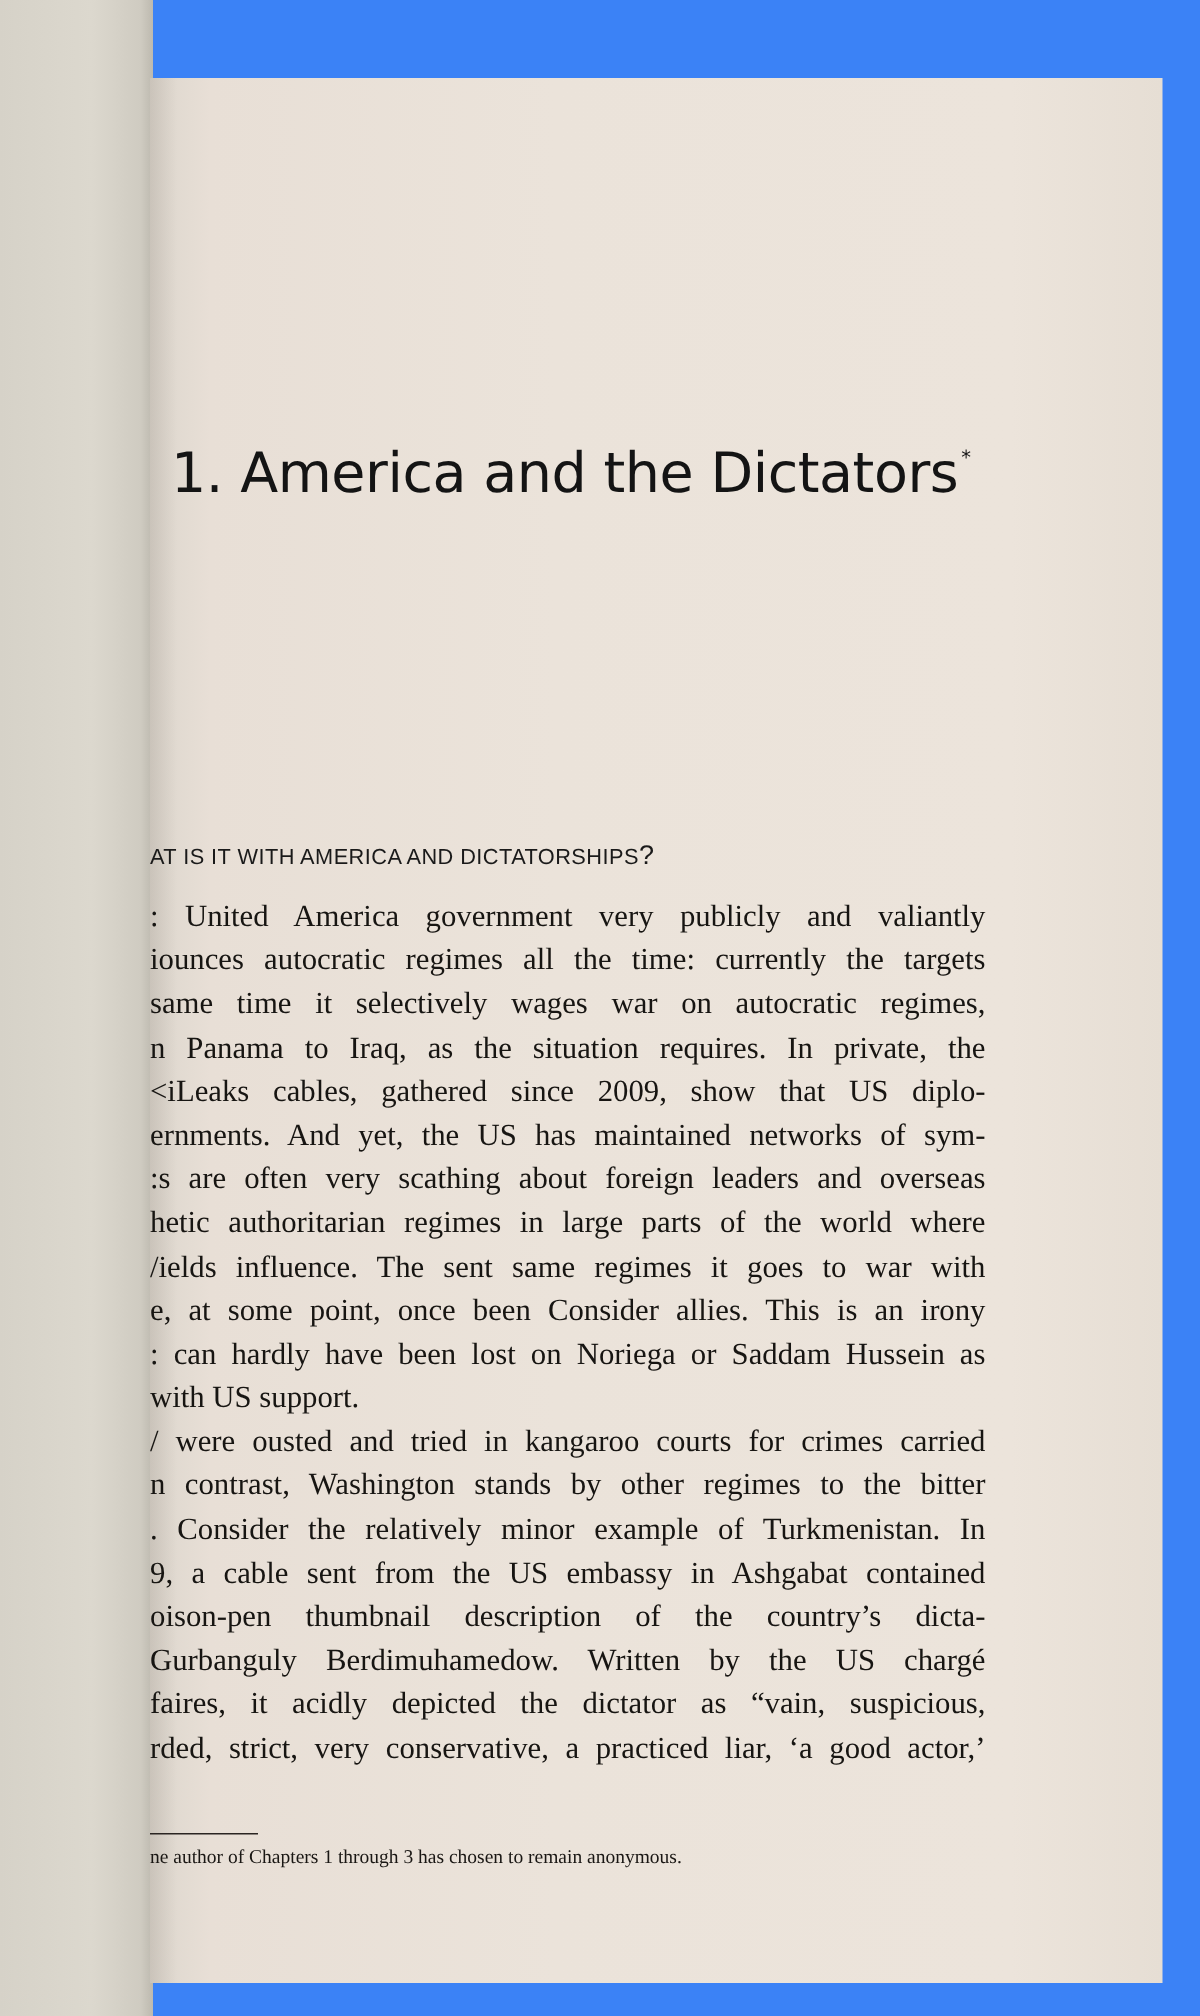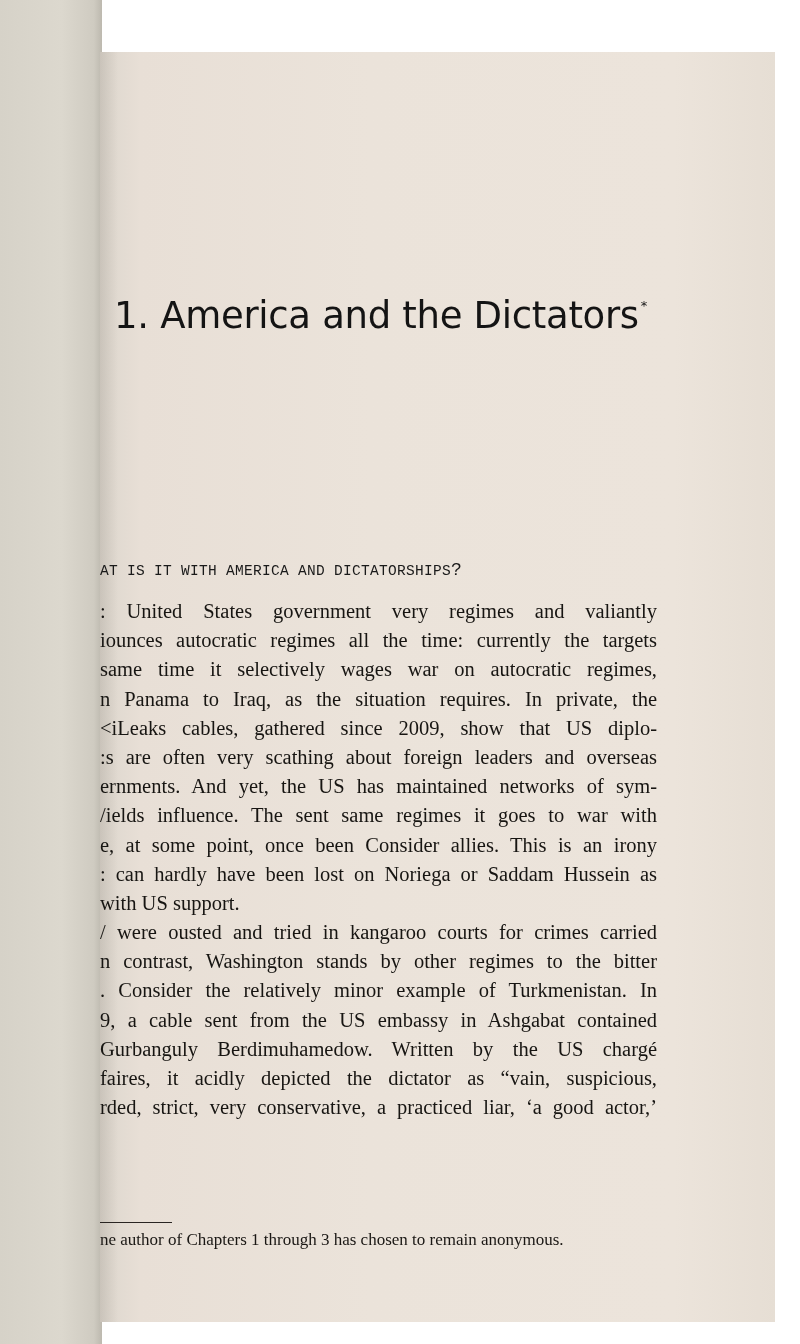--- a/index.html
+++ b/index.html
@@ -7,21 +7,21 @@
     padding: 0;
     width: 800px;
     height: 1344px;
     overflow: hidden;
     background: #050505;
   }
   .scene {
     position: relative;
     width: 800px;
     height: 1344px;
-    background: #ffffff;
+    background: #3b82f6;
   }
   .left-page {
     position: absolute;
     left: 0;
     top: 0;
     width: 102px;
     height: 1344px;
     background: linear-gradient(to right, #d6d2c8 0%, #dcd8ce 60%, #cfcbc1 92%, #bdb9af 100%);
   }
   .right-page {
@@ -56,21 +56,21 @@
     vertical-align: top;
     position: relative;
     top: 4px;
     margin-left: 2px;
   }
   .section-heading {
     position: absolute;
     left: 0px;
     top: 508px;
     white-space: nowrap;
-    font-family: Liberation Mono, monospace;
+    font-family: Liberation Sans, sans-serif;
     font-size: 14.5px;
     color: #1a1a1a;
     letter-spacing: 0.3px;
   }
   .section-heading .qmark {
     font-size: 18px;
   }
   .body-text {
     position: absolute;
     left: 0;
@@ -97,53 +97,55 @@
     width: 72px;
     height: 1px;
     background: #2a2522;
   }
   .footnote {
     position: absolute;
     left: 0;
     top: 1178px;
     white-space: nowrap;
     font-family: "Liberation Serif", serif;
-    font-size: 17px;
+    font-size: 13px;
     color: #1a1714;
   }
 </style>
 </head>
 <body>
 
 <div class="scene">
   <div class="left-page"></div>
 
   <div class="right-page">
     <div class="gutter-shadow"></div>
 
     <div class="chapter-title"><span>1. America and the Dictators</span><sup>*</sup></div>
 
     <div class="section-heading"><span>AT IS IT WITH AMERICA AND DICTATORSHIPS</span><span class="qmark">?</span></div>
 
     <div class="body-text">
-      <div class="line">: United States government very regimes and valiantly</div>
+      <div class="line">: United America government very publicly and valiantly</div>
       <div class="line">iounces autocratic regimes all the time: currently the targets</div>
       <div class="line"> same time it selectively wages war on autocratic regimes,</div>
       <div class="line">n Panama to Iraq, as the situation requires. In private, the</div>
       <div class="line">&lt;iLeaks cables, gathered since 2009, show that US diplo-</div>
+      <div class="line">ernments. And yet, the US has maintained networks of sym-</div>
       <div class="line">:s are often very scathing about foreign leaders and overseas</div>
-      <div class="line">ernments. And yet, the US has maintained networks of sym-</div>
+      <div class="line">hetic authoritarian regimes in large parts of the world where</div>
       <div class="line">/ields influence. The sent same regimes it goes to war with</div>
       <div class="line">e, at some point, once been Consider allies. This is an irony</div>
       <div class="line">: can hardly have been lost on Noriega or Saddam Hussein as</div>
       <div class="line last"> with US support.</div>
       <div class="line">/ were ousted and tried in kangaroo courts for crimes carried</div>
       <div class="line">n contrast, Washington stands by other regimes to the bitter</div>
       <div class="line">. Consider the relatively minor example of Turkmenistan. In</div>
       <div class="line">9, a cable sent from the US embassy in Ashgabat contained</div>
+      <div class="line">oison-pen thumbnail description of the country’s dicta-</div>
       <div class="line"> Gurbanguly Berdimuhamedow. Written by the US chargé</div>
       <div class="line">faires, it acidly depicted the dictator as “vain, suspicious,</div>
       <div class="line">rded, strict, very conservative, a practiced liar, ‘a good actor,’</div>
     </div>
 
     <div class="footnote-rule"></div>
     <div class="footnote">ne author of Chapters 1 through 3 has chosen to remain anonymous.</div>
   </div>
 </div>
 

